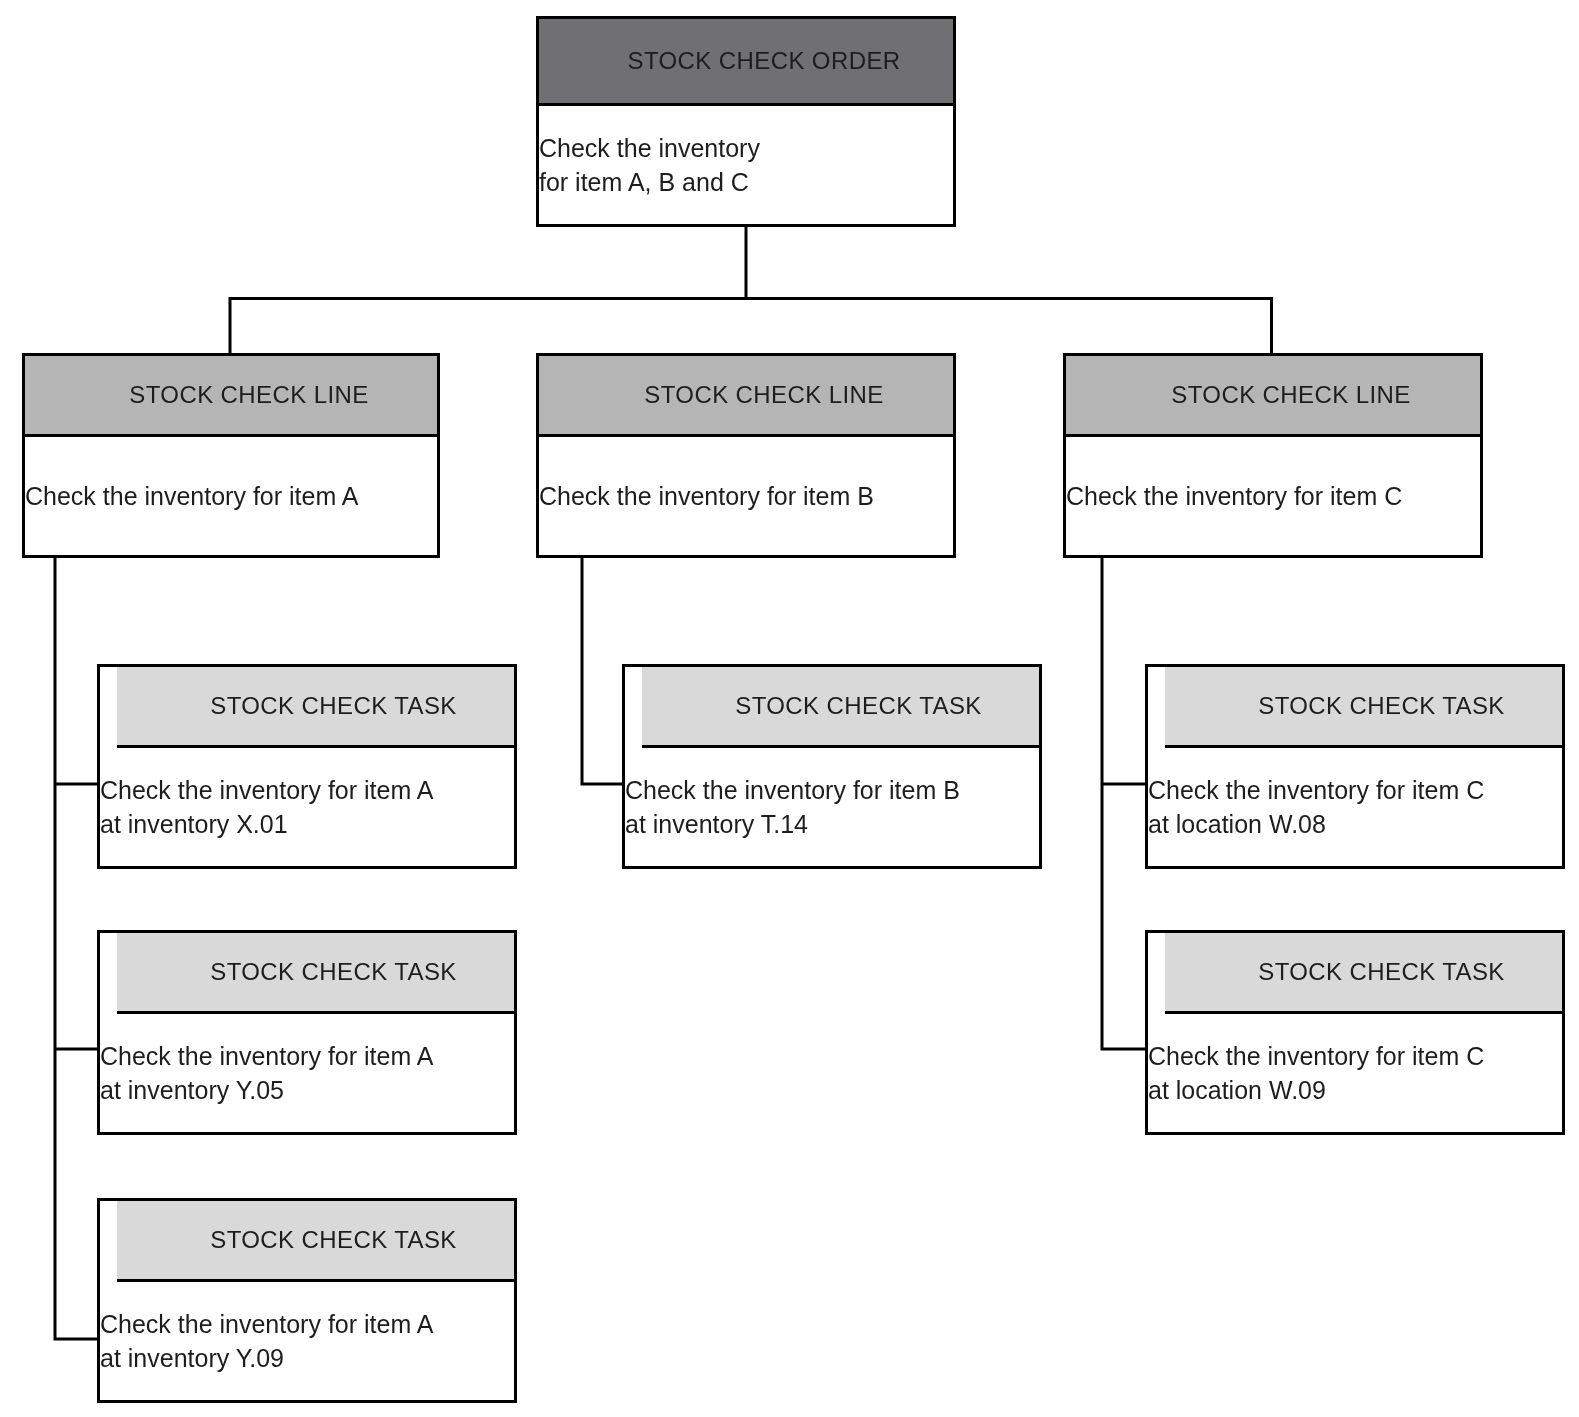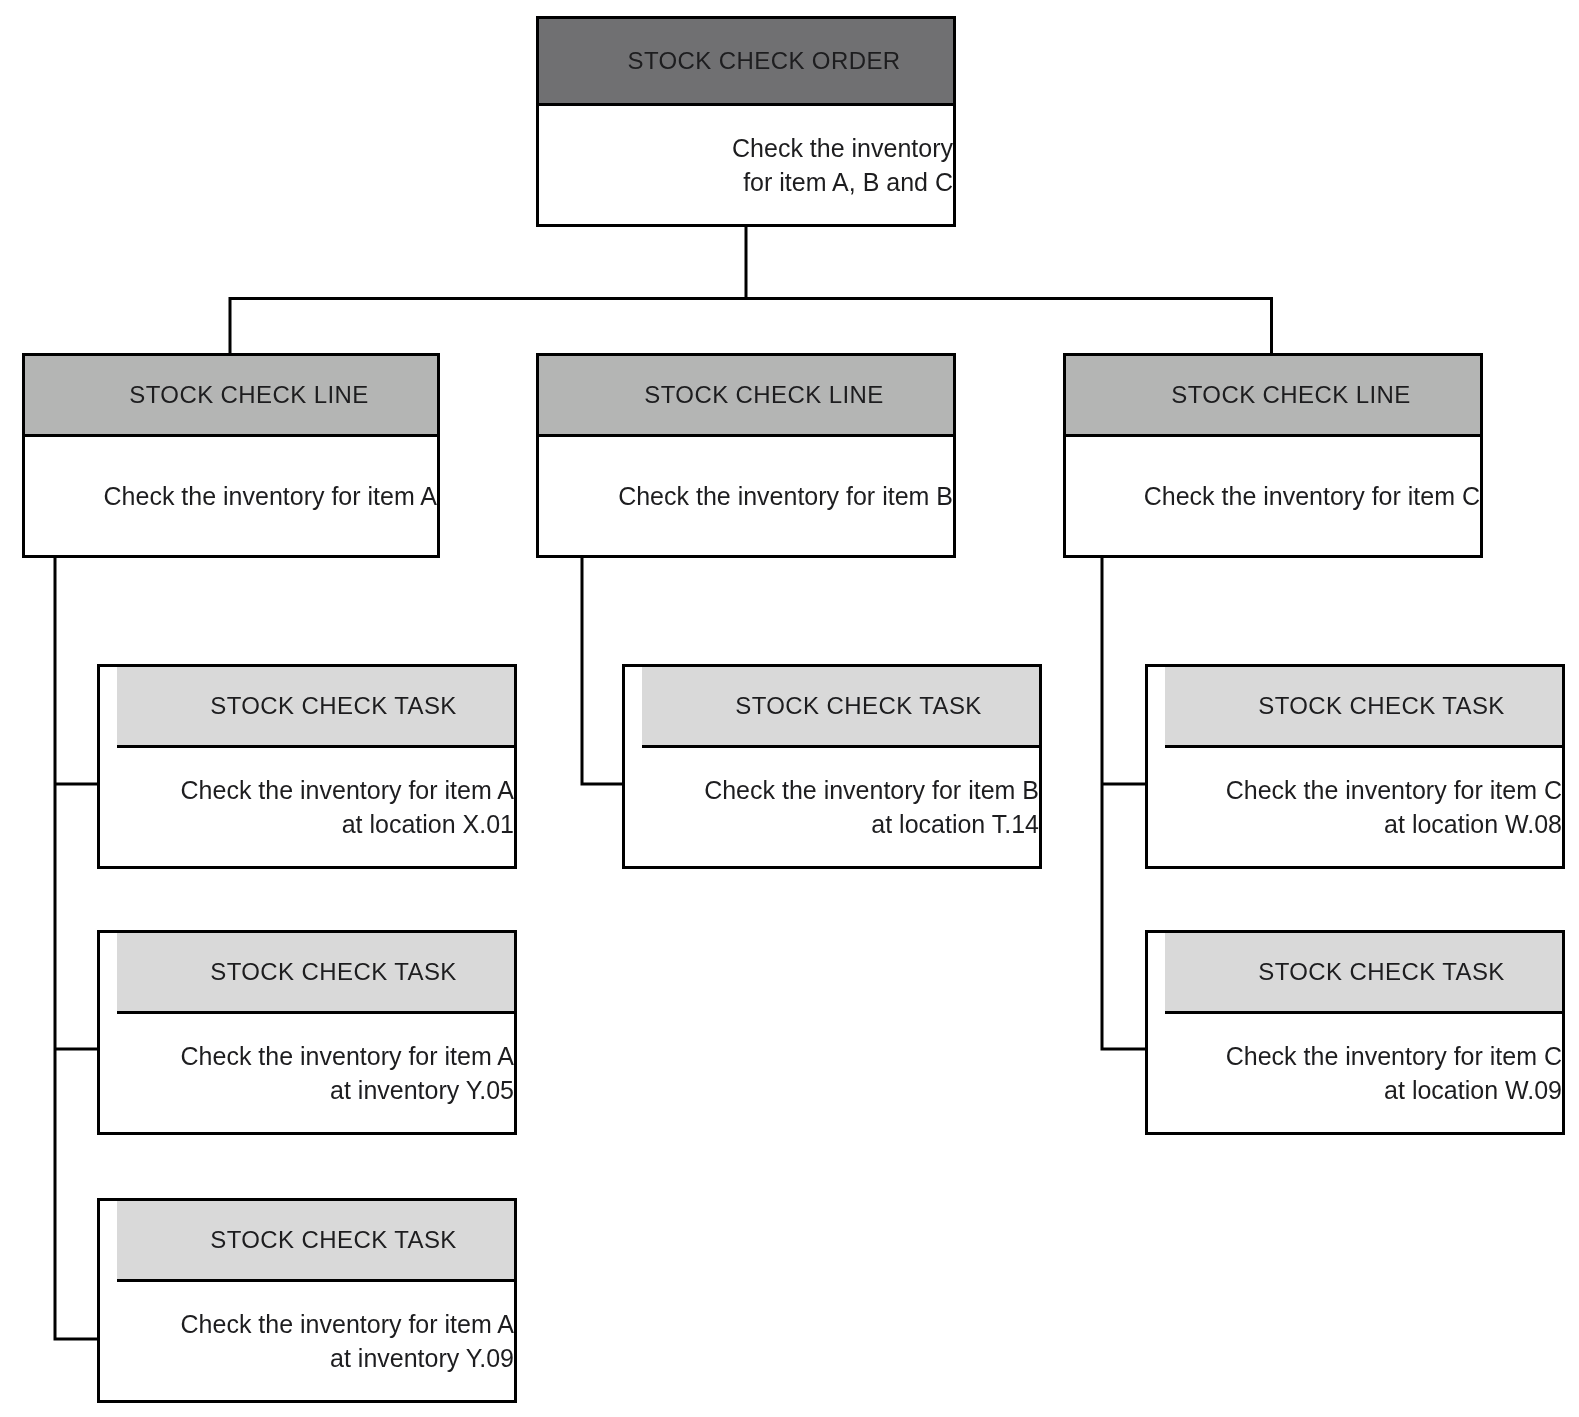--- a/index.html
+++ b/index.html
@@ -47,21 +47,21 @@
     align-items: center;
     justify-content: center;
     font-size: 24px;
     letter-spacing: 0.4px;
     padding-left: 36px;
   }
   .body {
     flex: 1 1 auto;
     display: flex;
     flex-direction: column;
-    align-items: flex-end;
+    align-items: flex-start;
     justify-content: center;
     text-align: center;
     font-size: 25px;
     line-height: 34px;
   }
   .n-order .hdr { background: var(--order-header-bg, #707072); }
   .n-line  .hdr { background: var(--line-header-bg, #b4b5b4); align-items: center; }
   .n-task  .hdr { background: var(--task-header-bg, #d9d9d9); margin-left: 17px; }
 
   #node-order   { left: 536px;  top: 16px;  height: 211px; }
@@ -128,21 +128,21 @@
       <span>Check the inventory for item C</span>
     </div>
   </div>
 
   <div class="node n-task" id="node-task-a1">
     <div class="hdr">
       <span>STOCK CHECK TASK</span>
     </div>
     <div class="body">
       <span>Check the inventory for item A</span>
-      <span>at location X.01</span>
+      <span>at inventory X.01</span>
     </div>
   </div>
 
   <div class="node n-task" id="node-task-a2">
     <div class="hdr">
       <span>STOCK CHECK TASK</span>
     </div>
     <div class="body">
       <span>Check the inventory for item A</span>
       <span>at inventory Y.05</span>
@@ -158,21 +158,21 @@
       <span>at inventory Y.09</span>
     </div>
   </div>
 
   <div class="node n-task" id="node-task-b1">
     <div class="hdr">
       <span>STOCK CHECK TASK</span>
     </div>
     <div class="body">
       <span>Check the inventory for item B</span>
-      <span>at location T.14</span>
+      <span>at inventory T.14</span>
     </div>
   </div>
 
   <div class="node n-task" id="node-task-c1">
     <div class="hdr">
       <span>STOCK CHECK TASK</span>
     </div>
     <div class="body">
       <span>Check the inventory for item C</span>
       <span>at location W.08</span>

